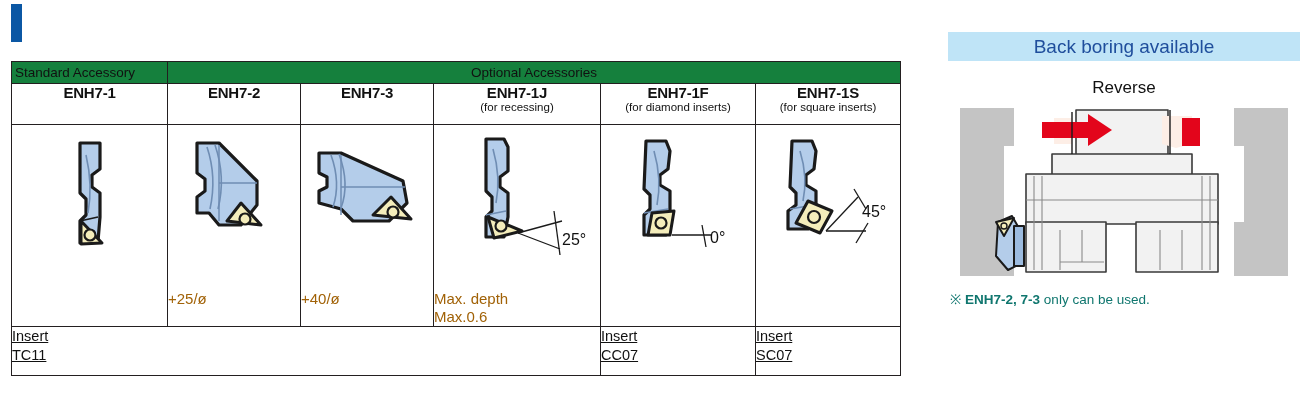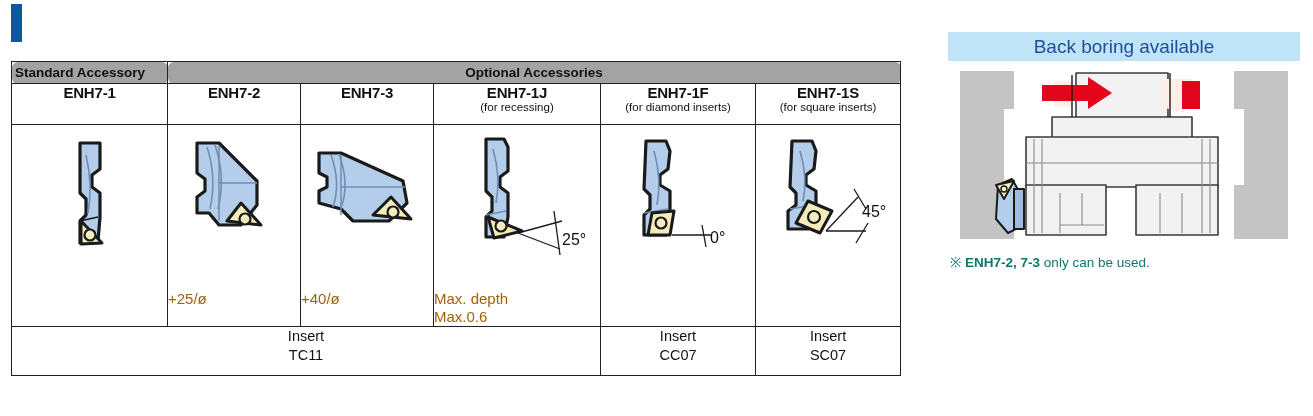--- a/index.html
+++ b/index.html
@@ -14,30 +14,30 @@
   .page{position:relative;width:1313px;height:416px;}
 
   
   .title-wrap{position:absolute;left:11px;top:3px;display:flex;align-items:center;height:40px;}
   .title-accent{width:11px;height:38px;background:#0b57a4;}
   .title-text{font-size:23px;color:#1a1a1a;margin-left:11px;letter-spacing:0.1px;}
 
   
   .tbl{position:absolute;left:11px;top:61px;width:889px;border-collapse:collapse;table-layout:fixed;}
   .tbl td,.tbl th{border:1px solid #231f20;padding:0;vertical-align:top;}
-  .tbl .hdrband{background:#a3a3a3;font-size:13.5px;font-weight:700;text-align:center;height:21px;line-height:21px;color:#111;border-radius:6px;}
+  .tbl .hdrband{background:#15803d;font-size:13.5px;font-weight:400;text-align:center;height:21px;line-height:21px;color:#111;}
   .tbl .hdrband.left{text-align:left;padding-left:3px;}
   .namecell{height:40px;text-align:center;padding-top:4px;}
   .name{font-size:15px;font-weight:bold;line-height:17px;letter-spacing:-0.2px;}
   .sub{font-size:11.5px;font-weight:400;line-height:13px;margin-top:0px;white-space:nowrap;}
   .artcell{height:186px;position:relative;text-align:center;}
   .art{position:relative;height:140px;}
   .art svg{display:block;margin:0 auto;}
   .note{font-size:15px;line-height:18px;text-align:left;color:#a16207;margin-top:25px;}
-  .insertcell{height:48px;text-align:center;font-size:14.5px;line-height:19px;padding-top:5px;}
+  .insertcell{height:48px;font-size:14.5px;line-height:19px;padding-top:5px;text-decoration:underline;}
 
   
   .rpanel{position:absolute;left:948px;top:32px;width:352px;}
   .bb-band{background:#bfe4f7;color:#1f4e9c;font-size:19px;text-align:center;height:29px;line-height:29px;}
   .rev{margin-top:17px;text-align:center;font-size:17px;color:#111;}
   .fig{margin-top:6px;position:relative;height:180px;}
   .fig svg{display:block;margin:0 auto;}
   .foot{margin-top:6px;font-size:13.5px;color:#0f766e;padding-left:2px;white-space:nowrap;}
   .foot b{font-weight:bold;}
 </style>
@@ -238,20 +238,21 @@
         <div>SC07</div>
       </td>
     </tr>
   </tbody>
     </table>
 
   <div class="rpanel">
 
     <div class="bb-band">Back boring available</div>
 
+    <div class="rev">Reverse</div>
 
     <div class="fig">
       <svg width="340" height="180" viewBox="0 0 340 180">
 
         <g>
           <path d="M6 4 L60 4 L60 42 L50 42 L50 118 L60 118 L60 172 L6 172 Z" fill="#c4c4c4"></path>
           <path d="M334 4 L280 4 L280 42 L290 42 L290 118 L280 118 L280 172 L334 172 Z" fill="#c4c4c4"></path>
         </g>
 
         <g stroke="#3a3a3a" stroke-width="1.6" fill="#f2f2f2" stroke-linejoin="round">

